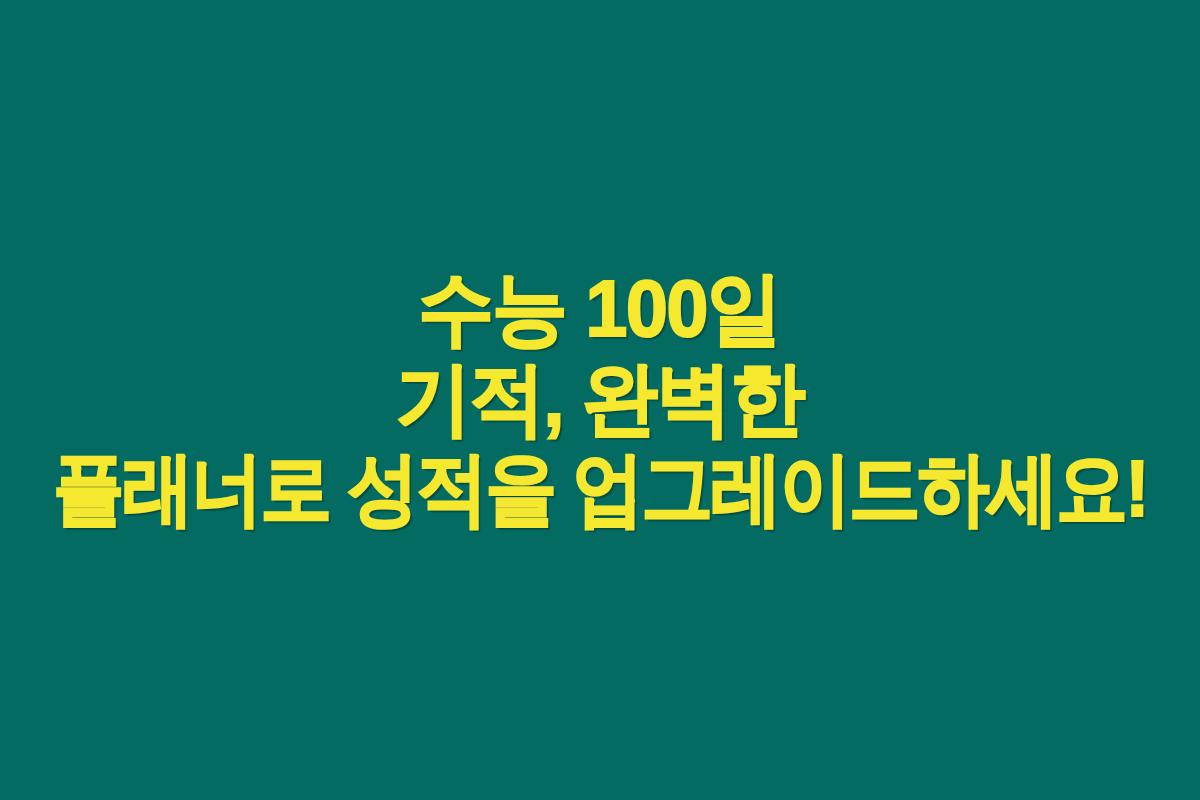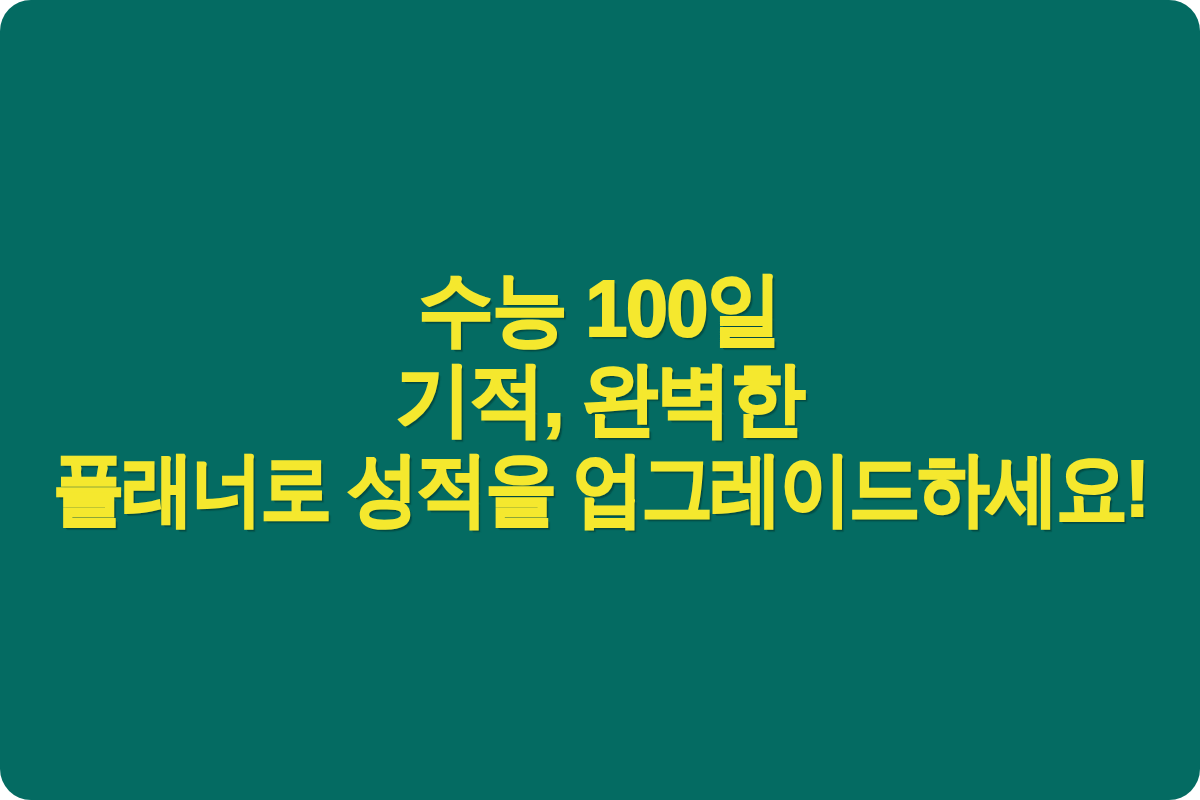--- a/index.html
+++ b/index.html
@@ -59,21 +59,21 @@
   
   .headline-line.line-wide {
     font-size: 80px;
     letter-spacing: -2.5px;
     transform: scaleX(0.97);
   }
 </style>
 </head>
 <body>
 
-<div id="banner" style="background: rgb(4, 107, 98); border-radius: 31px;">
+<div id="banner" style="background: rgb(4, 107, 98);">
 
   <div id="headline">
 
     <span class="headline-line" style="color: rgb(245, 232, 46); -webkit-text-stroke: 2.2px rgb(245, 232, 46);">수능 100일</span>
 
     <span class="headline-line" style="color: rgb(245, 232, 46); -webkit-text-stroke: 2.2px rgb(245, 232, 46);">기적, 완벽한</span>
 
     <span class="headline-line line-wide" style="color: rgb(245, 232, 46); -webkit-text-stroke: 2.2px rgb(245, 232, 46); transform: scaleX(0.8923);">플래너로 성적을 업그레이드하세요!</span>
 
   </div>

